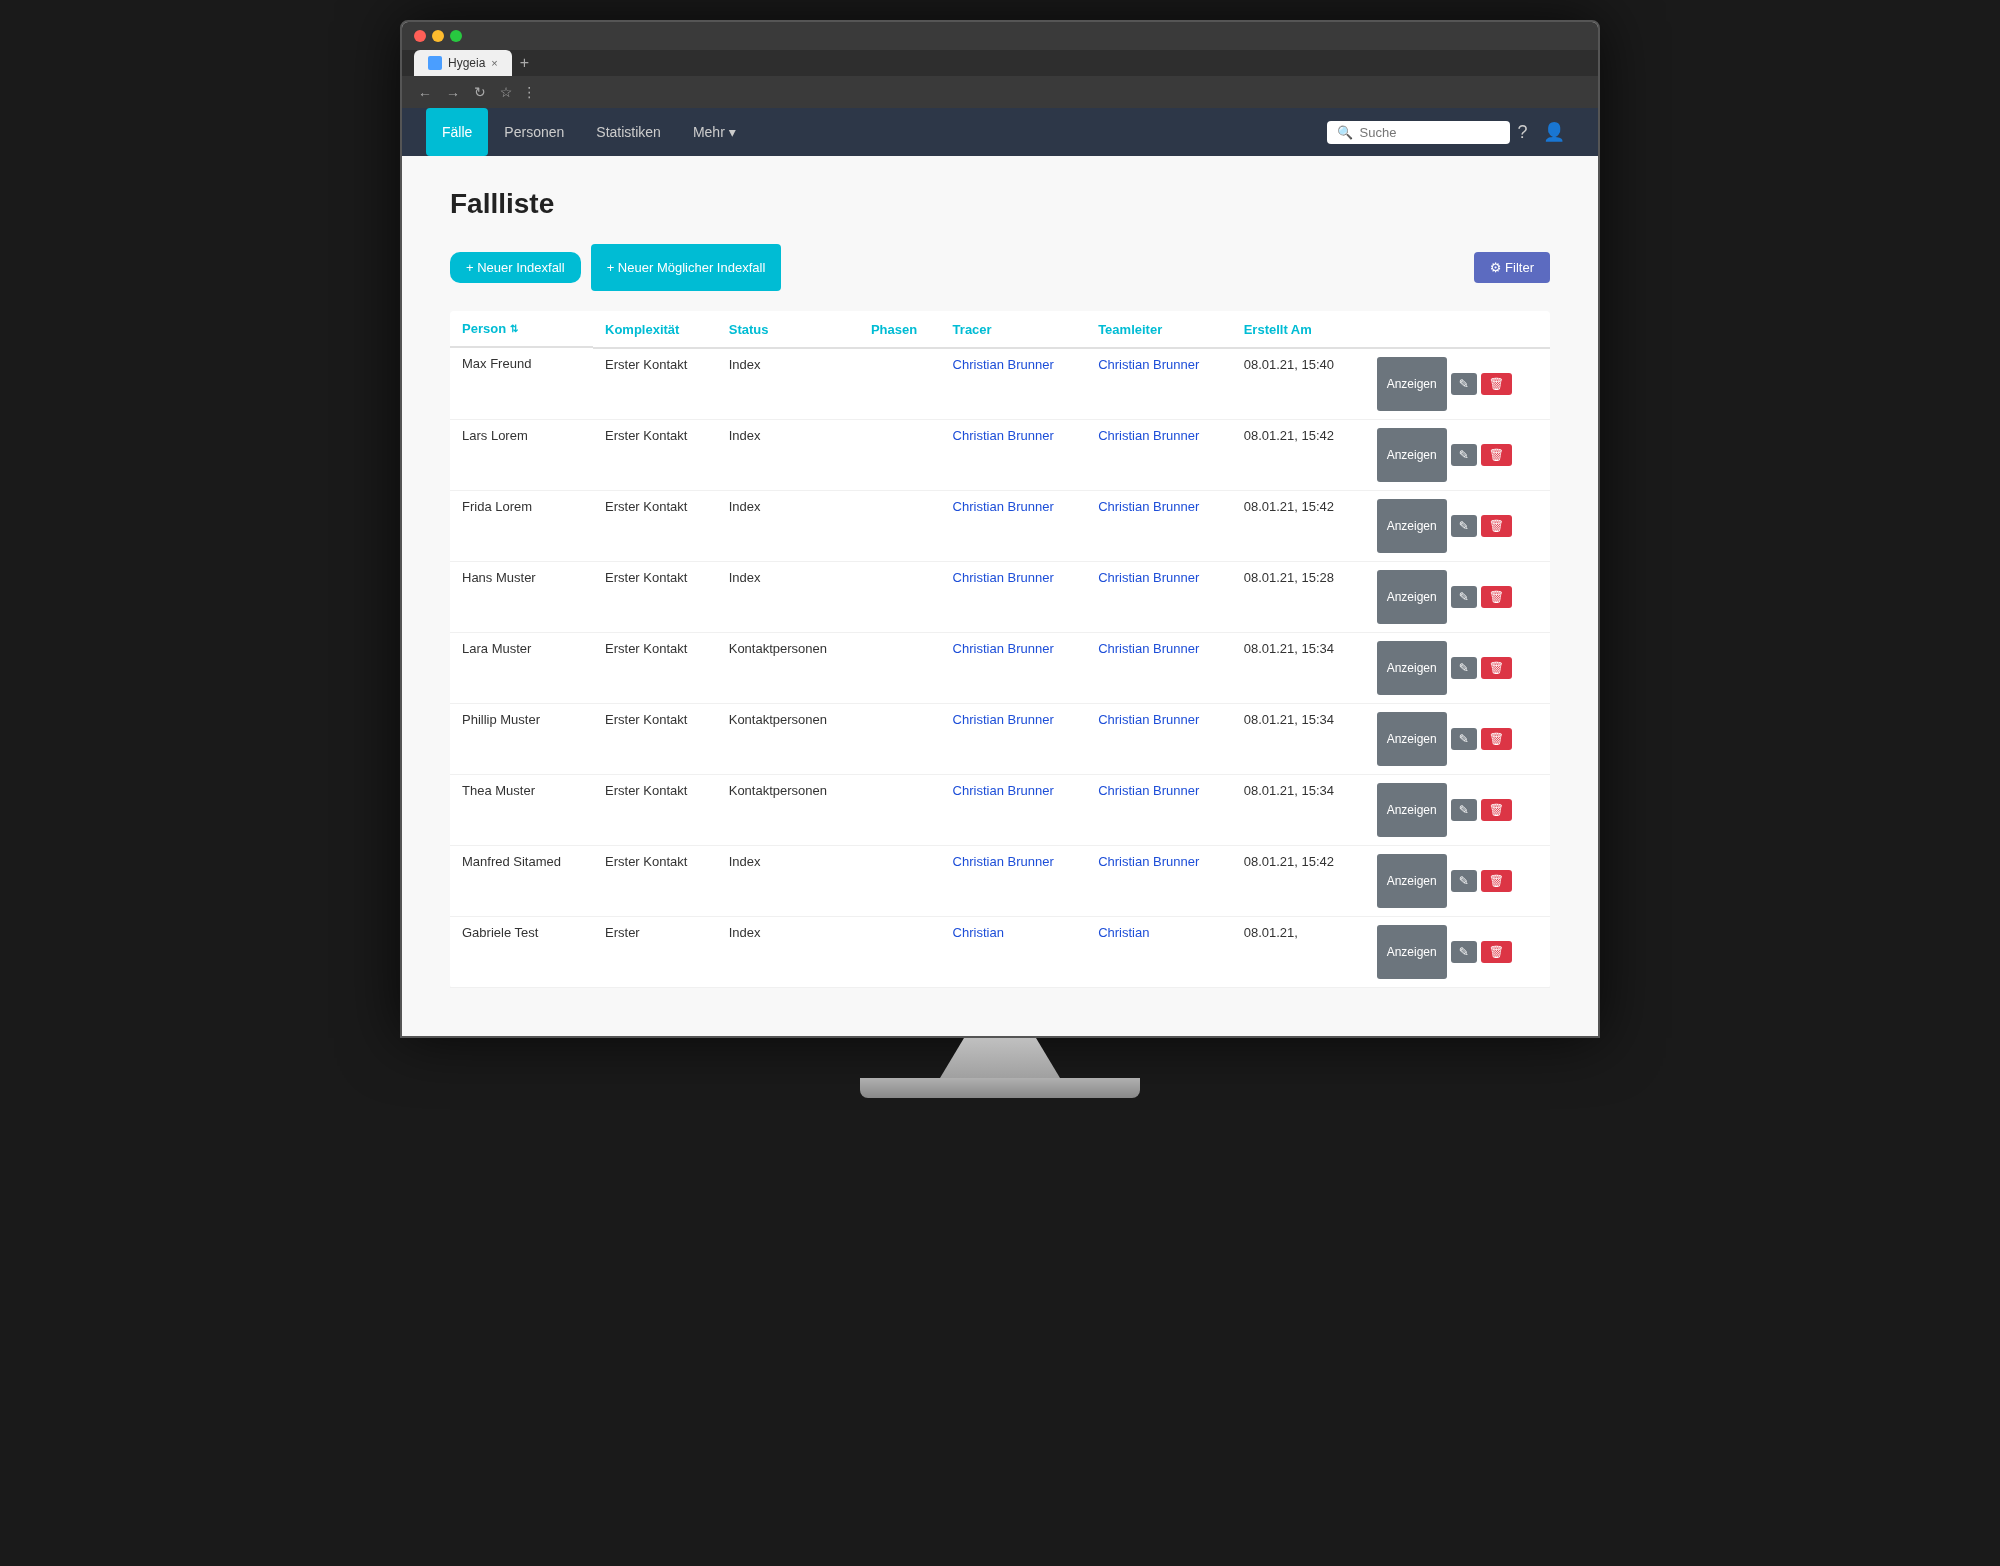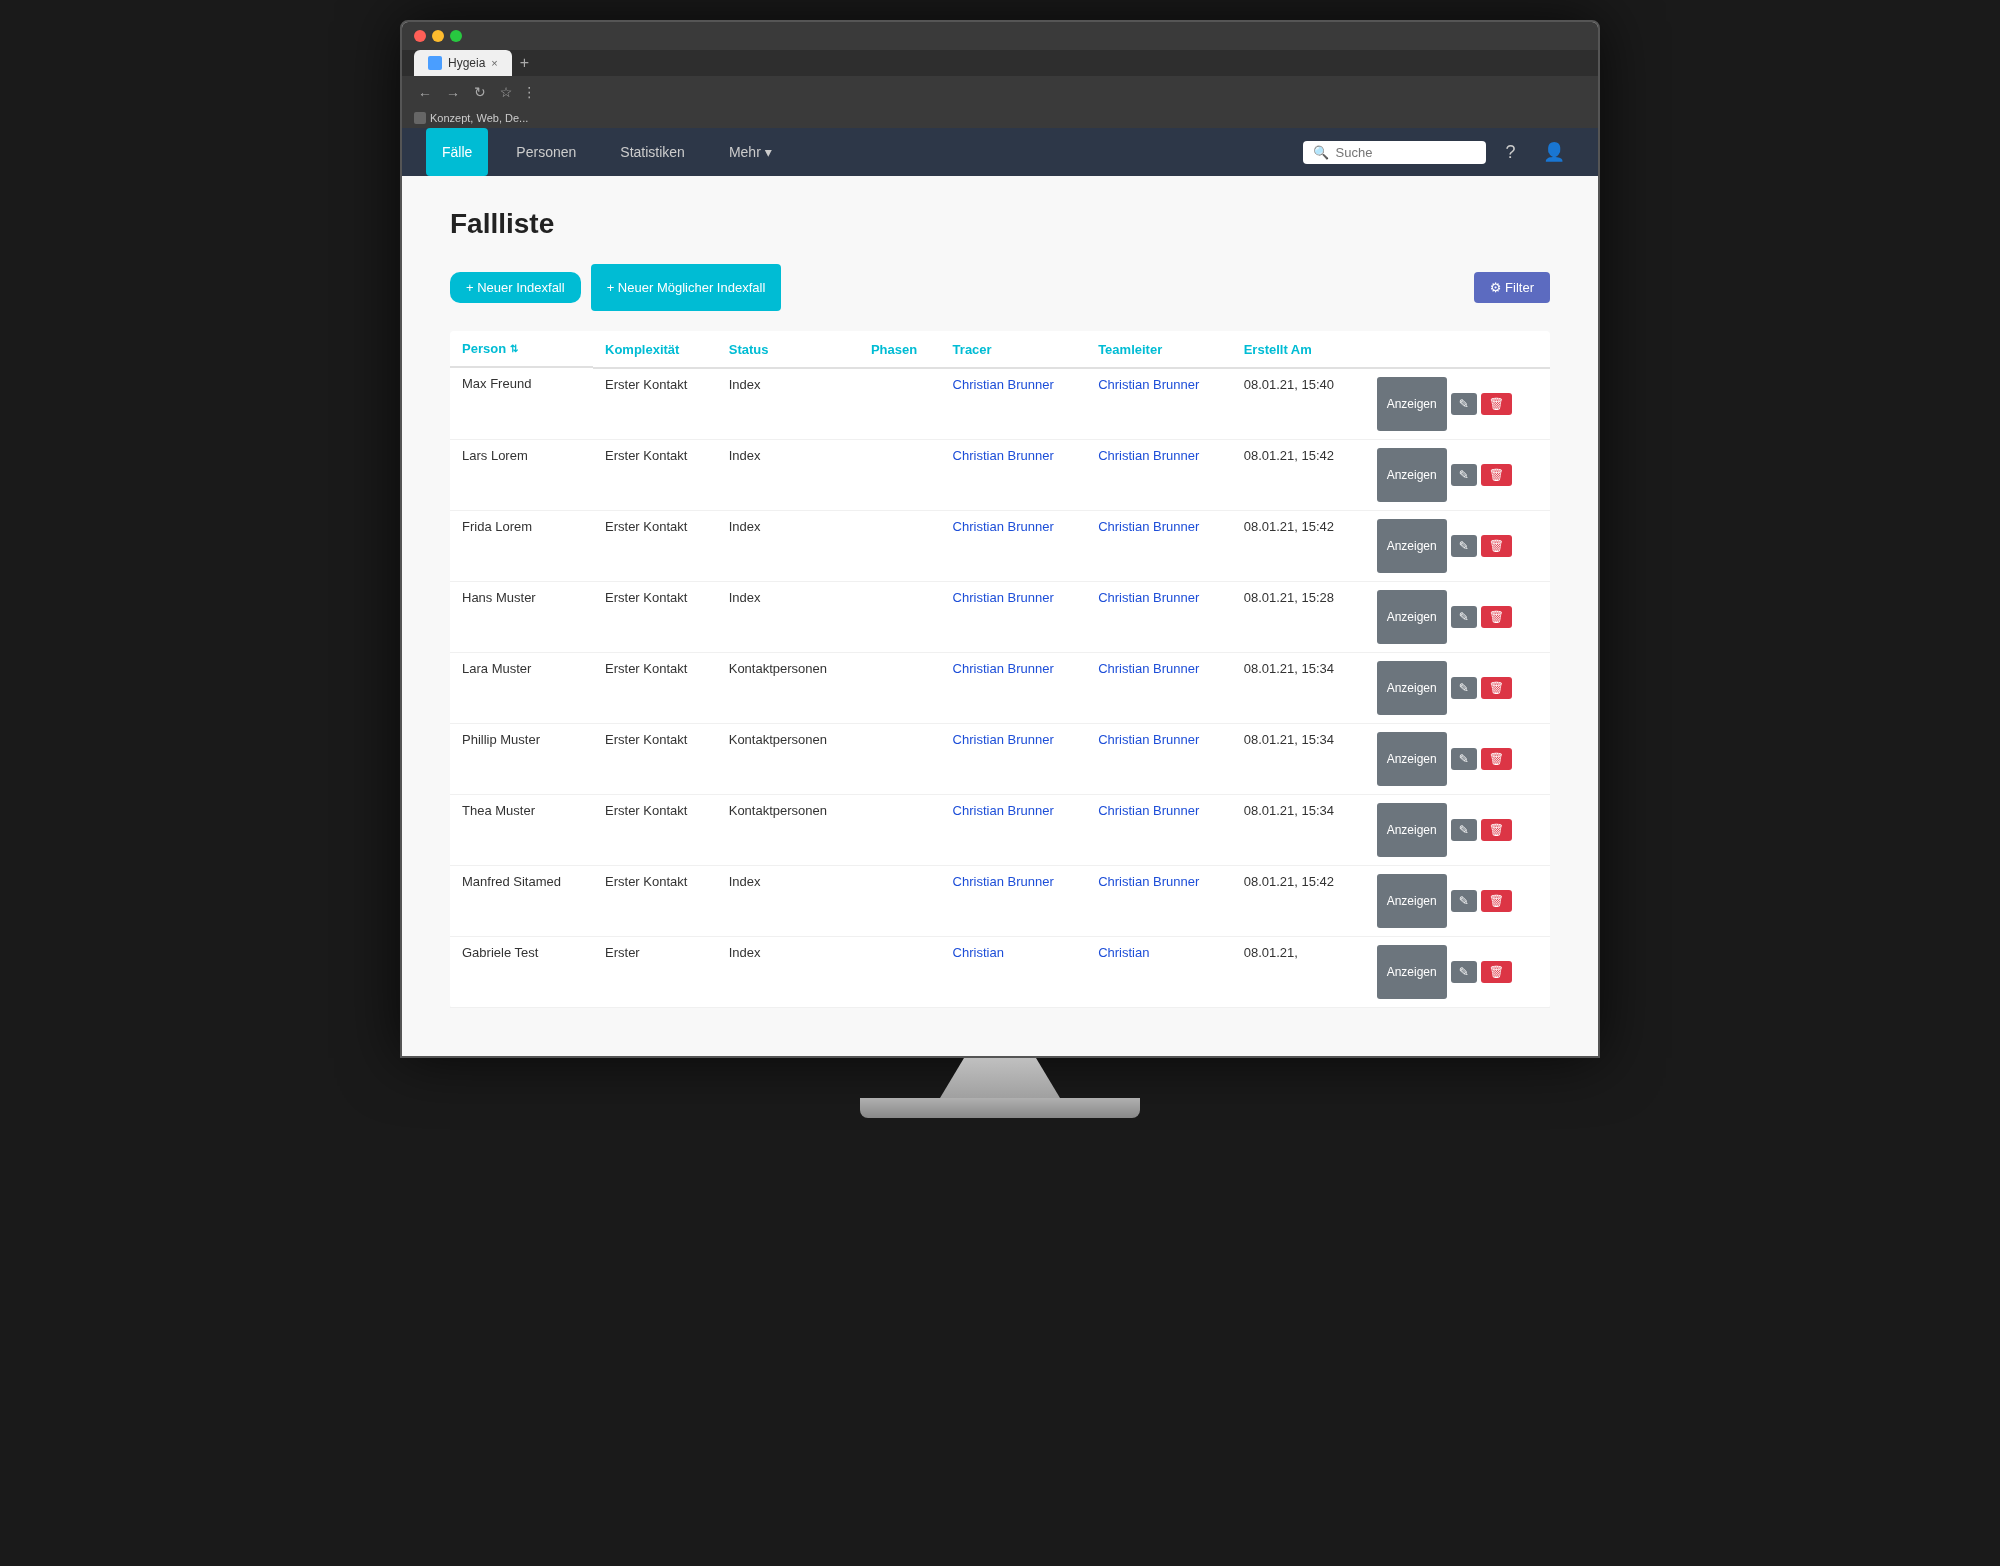--- a/index.html
+++ b/index.html
@@ -140,21 +140,21 @@
     .app-container {
       background: #fff;
     }
     
     .navbar {
       background: #2d3748;
       padding: 0 24px;
       display: flex;
       align-items: center;
       height: 48px;
-      gap: 12px;
+      gap: 0;
     }
     .nav-item {
       padding: 8px 16px;
       color: #ccc;
       font-size: 14px;
       cursor: pointer;
       border-radius: 4px;
       height: 100%;
       display: flex;
       align-items: center;
@@ -365,26 +365,20 @@
         <button class="nav-btn">←</button>
         <button class="nav-btn">→</button>
         <button class="nav-btn">↻</button>
       </div>
       <div class="address-icons">
         <span>☆</span>
         <span>⋮</span>
       </div>
     </div>
 
-    <div class="bookmarks-bar">
-      <div class="bookmark-item">
-        <span class="bookmark-icon"></span>
-        <span>Konzept, Web, De...</span>
-      </div>
-    </div>
 
     <div class="app-container">
 
       <nav class="navbar">
         <div class="nav-item active">
           <span>Fälle</span>
         </div>
         <div class="nav-item">
           <span>Personen</span>
         </div>

